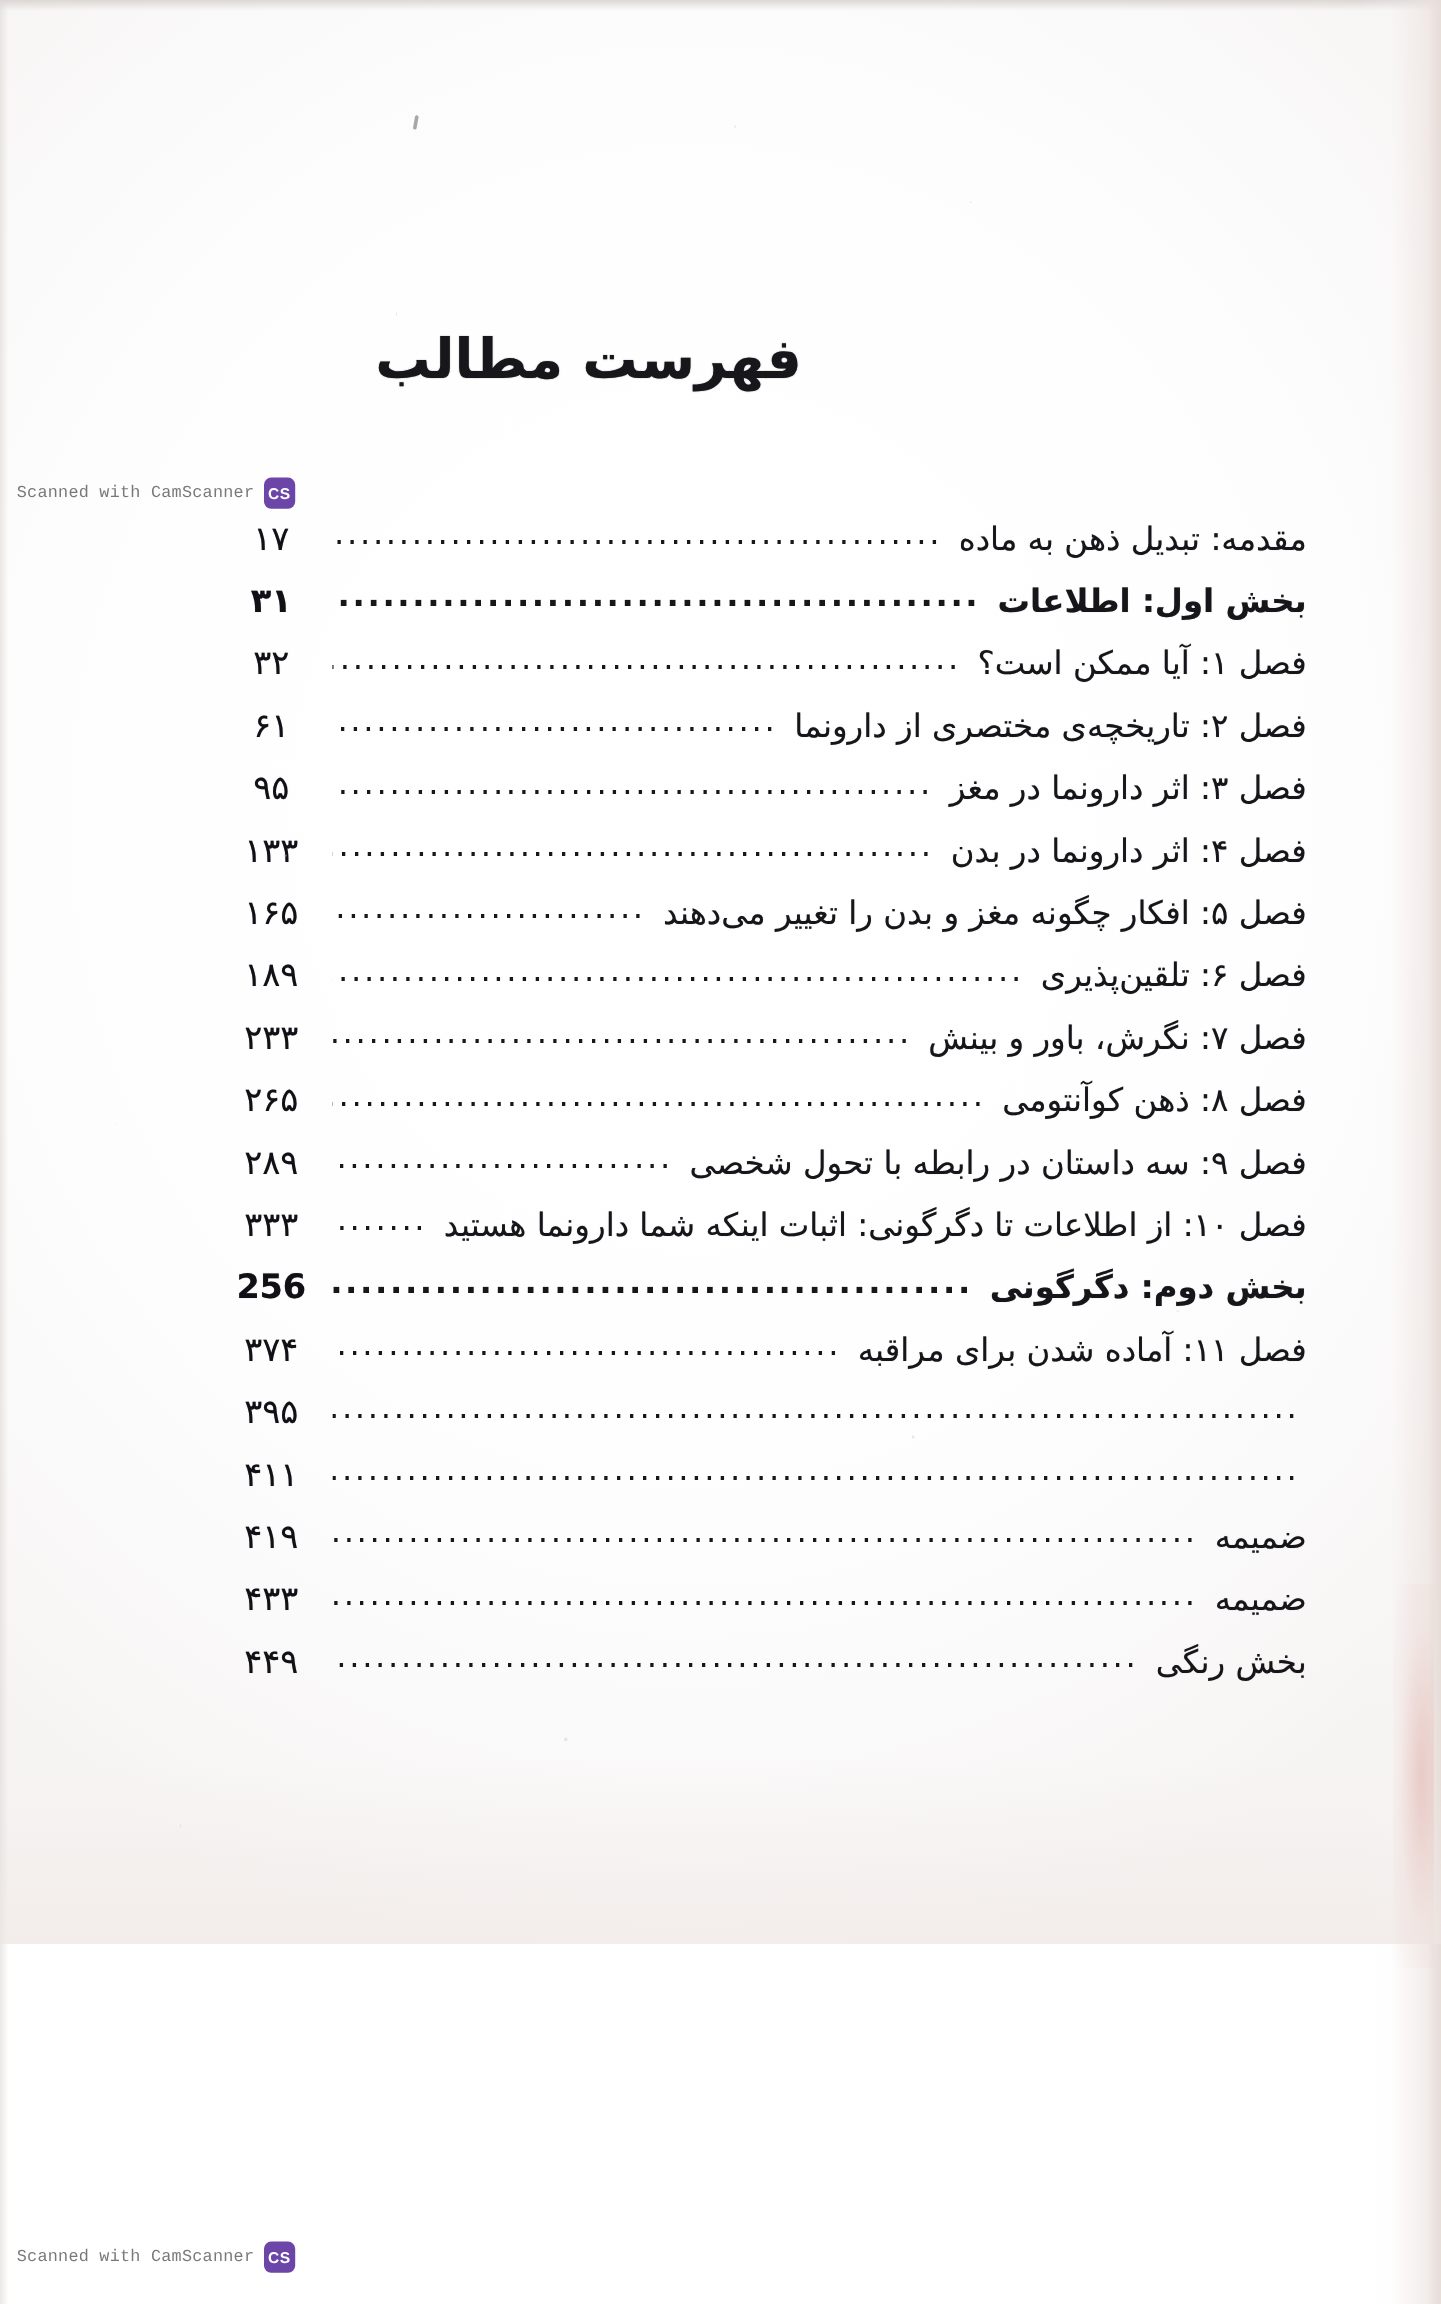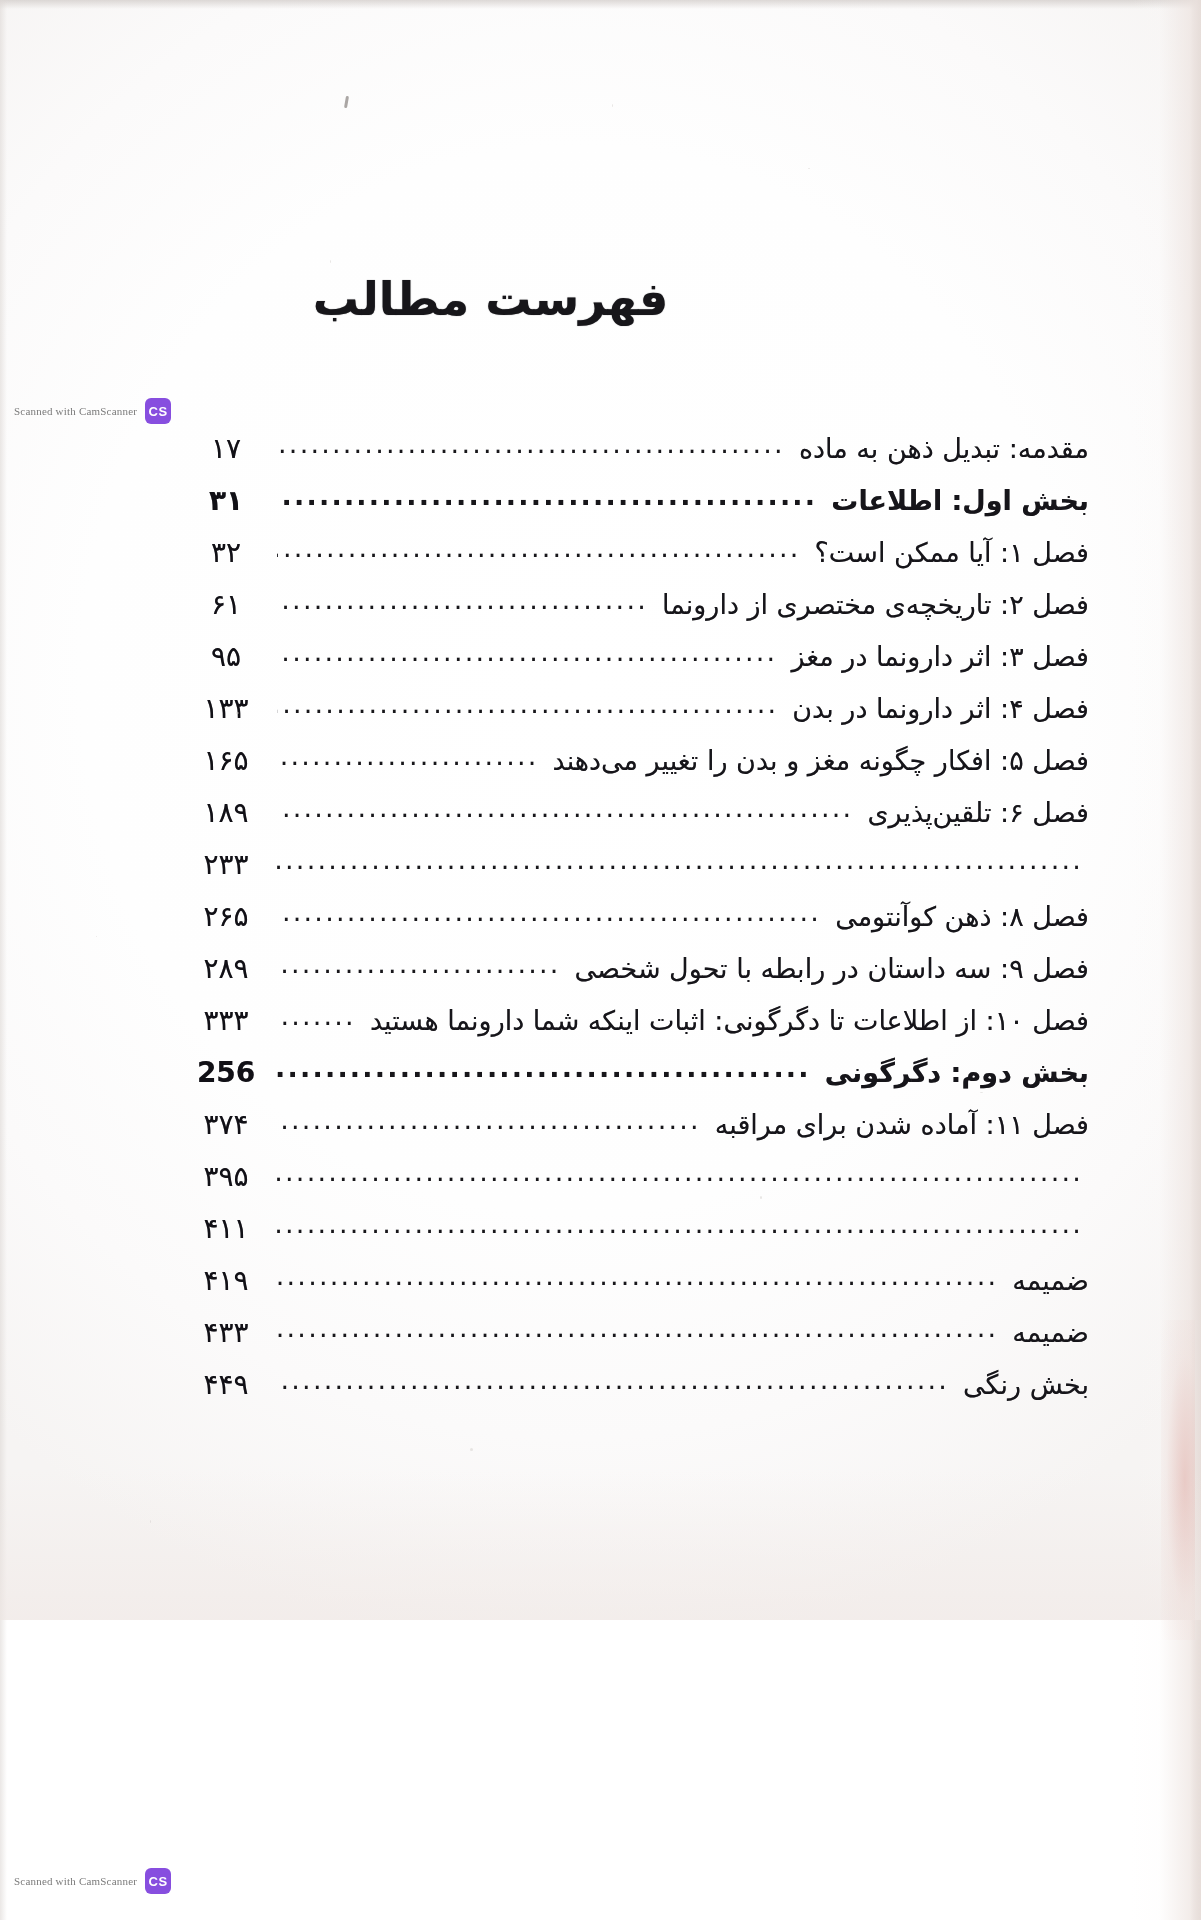--- a/index.html
+++ b/index.html
@@ -162,33 +162,33 @@
     display: flex;
     align-items: center;
     gap: 8px;
     opacity: .82;
   }
   #cs-watermark-top { left: 14px; top: 398px; }
   #cs-watermark-bottom { left: 14px; top: 1868px; }
   .cs-badge {
     width: 26px; height: 26px;
     border-radius: 6px;
-    background: #6d28d9;
+    background: #4c1d95;
     color: #ffffff;
     font-size: 13px;
     font-weight: 700;
     letter-spacing: .5px;
     display: flex;
     align-items: center;
     justify-content: center;
     font-family: "Liberation Sans", sans-serif;
   }
   .cs-text {
-    font-family: Liberation Serif, serif;
-    font-size: 11px;
+    font-family: Liberation Mono, monospace;
+    font-size: 14px;
     color: #5c5c5c;
     letter-spacing: .2px;
     direction: ltr;
   }
   
   #ink-tick {
     position: absolute;
     left: 345px; top: 96px;
     width: 3px; height: 12px;
     background: #8f8a87;
@@ -248,20 +248,21 @@
           <span class="toc-label">فصل ۵: افکار چگونه مغز و بدن را تغییر می‌دهند</span>
           <span class="toc-leader"></span>
           <span class="toc-page">۱۶۵</span>
         </div>
         <div class="toc-row">
           <span class="toc-label">فصل ۶: تلقین‌پذیری</span>
           <span class="toc-leader"></span>
           <span class="toc-page">۱۸۹</span>
         </div>
         <div class="toc-row">
+          <span class="toc-label">فصل ۷: نگرش، باور و بینش</span>
           <span class="toc-leader"></span>
           <span class="toc-page">۲۳۳</span>
         </div>
         <div class="toc-row">
           <span class="toc-label">فصل ۸: ذهن کوآنتومی</span>
           <span class="toc-leader"></span>
           <span class="toc-page">۲۶۵</span>
         </div>
         <div class="toc-row">
           <span class="toc-label">فصل ۹: سه داستان در رابطه با تحول شخصی</span>

